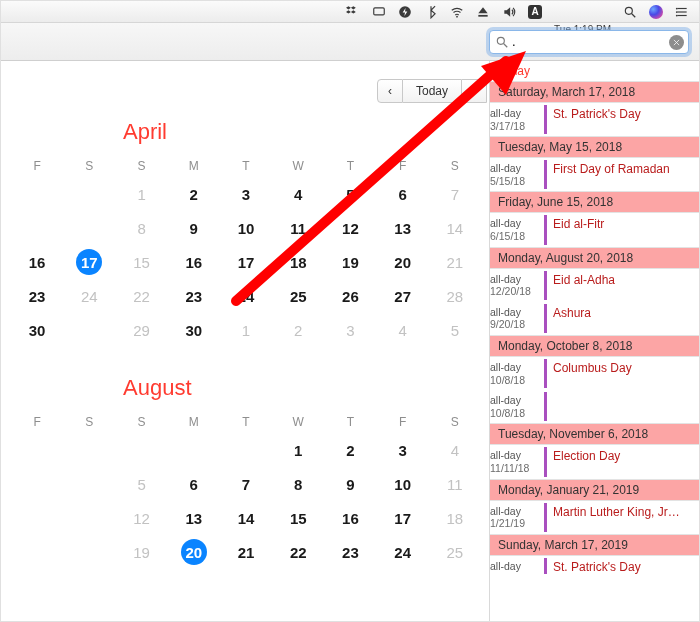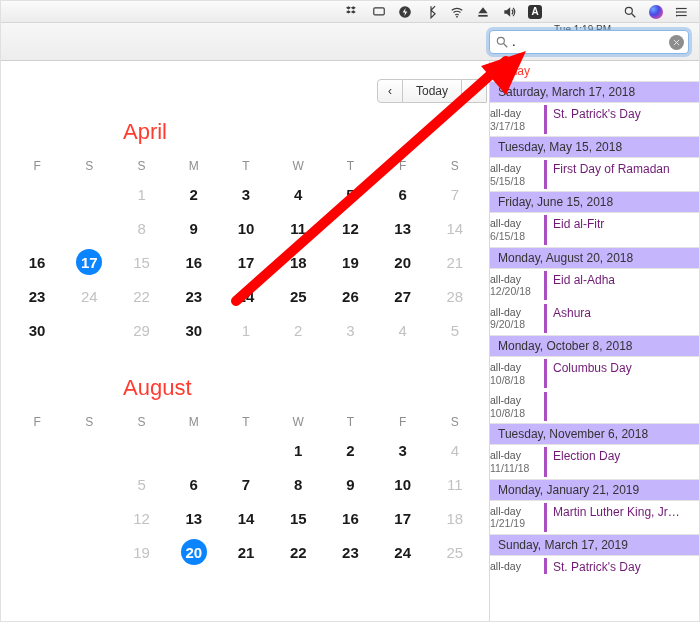--- a/index.html
+++ b/index.html
@@ -49,26 +49,26 @@
   .month { padding: 0 10px 10px 10px; }
   .month h2 { font-weight:400; font-size:22px; color:#ff3b30; margin:18px 0 10px 112px;}
   .dow-row, .wk-row { display:grid; grid-template-columns: repeat(7, 1fr); width: 470px;}
   .dow { font-size:12px; color:#8e8e8e; text-align:center; padding:4px 0;}
   .day { font-size:15px; color:#1a1a1a; text-align:center; height:34px; display:flex;align-items:center;justify-content:center; font-weight:600;}
   .day.dim { color:#c2c2c2; font-weight:400;}
   .day.today span{ background:#0a84ff; color:#fff; border-radius:50%; width:26px;height:26px;display:flex;align-items:center;justify-content:center;}
   
   .results { width:210px; border-left:1px solid #d9d9d9; background:#fff; overflow:hidden; font-size:12px;}
   .res-head { color:#ff3b30; font-size:12px; padding:3px 8px 3px 8px; font-weight:500;}
-  .res-date { background:#c4b5fd; border-top:1px solid #e3e3e3; border-bottom:1px solid #e3e3e3; padding:3px 8px; color:#333; font-size:12px;}
+  .res-date { background:#fca5a5; border-top:1px solid #e3e3e3; border-bottom:1px solid #e3e3e3; padding:3px 8px; color:#333; font-size:12px;}
   .res-ev { display:flex; padding:2px 6px 2px 0; align-items:stretch;}
   .res-ev .meta { width:54px; text-align:left; padding:2px 6px 2px 0; color:#6b6b6b; font-size:10.5px; line-height:1.2;}
   .res-ev .meta .ad{color:#555;}
   .res-ev .bar { width:3px; background:#a94fbf; margin-right:6px;}
-  .res-ev .title { flex:1; font-size:12px; color:#701a75; padding-top:2px;}
+  .res-ev .title { flex:1; font-size:12px; color:#b91c1c; padding-top:2px;}
   .res-ev .bar.purple{background:#a94fbf;}
   
   .arrow { position:absolute; top:50px; left:225px; width:300px; height:260px; pointer-events:none; }
 </style>
 </head>
 <body>
 
 <div class="menubar">
   <span class="mb-icon">
       <svg viewBox="0 0 24 24">

